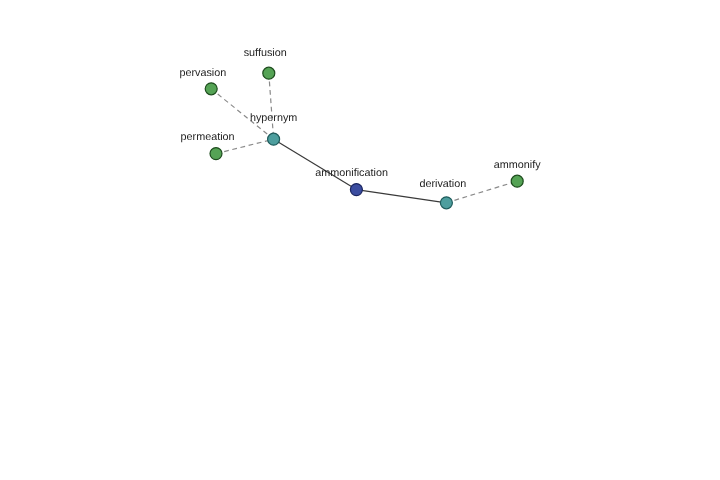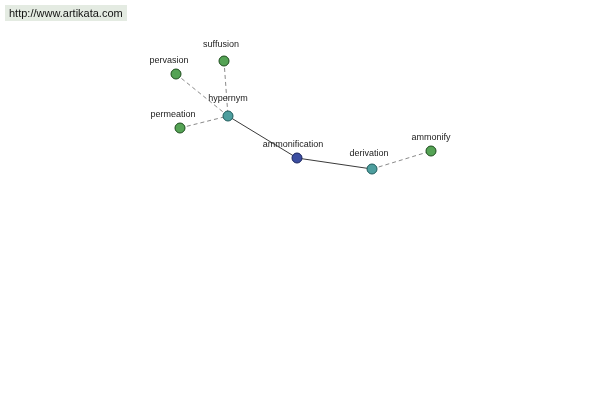--- a/index.html
+++ b/index.html
@@ -24,21 +24,20 @@
   .node-label{
     font-family:"Liberation Sans", sans-serif;
     font-size:9px;
     fill:#222222;
   }
 </style>
 </head>
 <body>
 
 <div class="screen">
-  <span class="url-chip">http://www.artikata.com</span>
 
   <svg id="graph-svg" class="graph" xmlns="http://www.w3.org/2000/svg" width="600" height="400">
       <line x1="176" y1="74" x2="228" y2="116" stroke="#8a8a8a" stroke-width="1" stroke-dasharray="4,3"></line>
       <line x1="224" y1="61" x2="228" y2="116" stroke="#8a8a8a" stroke-width="1" stroke-dasharray="4,3"></line>
       <line x1="180" y1="128" x2="228" y2="116" stroke="#8a8a8a" stroke-width="1" stroke-dasharray="4,3"></line>
       <line x1="228" y1="116" x2="297" y2="158" stroke="#3a3a3a" stroke-width="1"></line>
       <line x1="297" y1="158" x2="372" y2="169" stroke="#3a3a3a" stroke-width="1"></line>
       <line x1="372" y1="169" x2="431" y2="151" stroke="#8a8a8a" stroke-width="1" stroke-dasharray="4,3"></line>
       <circle cx="224" cy="61" r="5" fill="#55a355" stroke="#1e4d1e" stroke-width="1"></circle>
       <text x="221" y="47" text-anchor="middle" class="node-label">suffusion</text>

